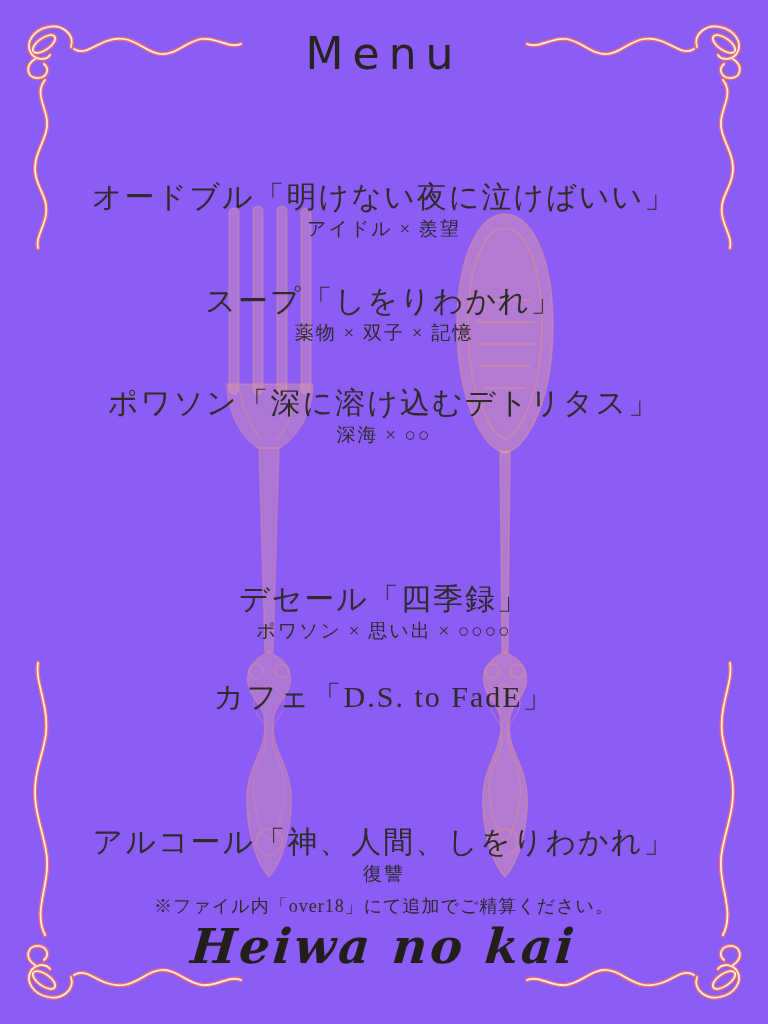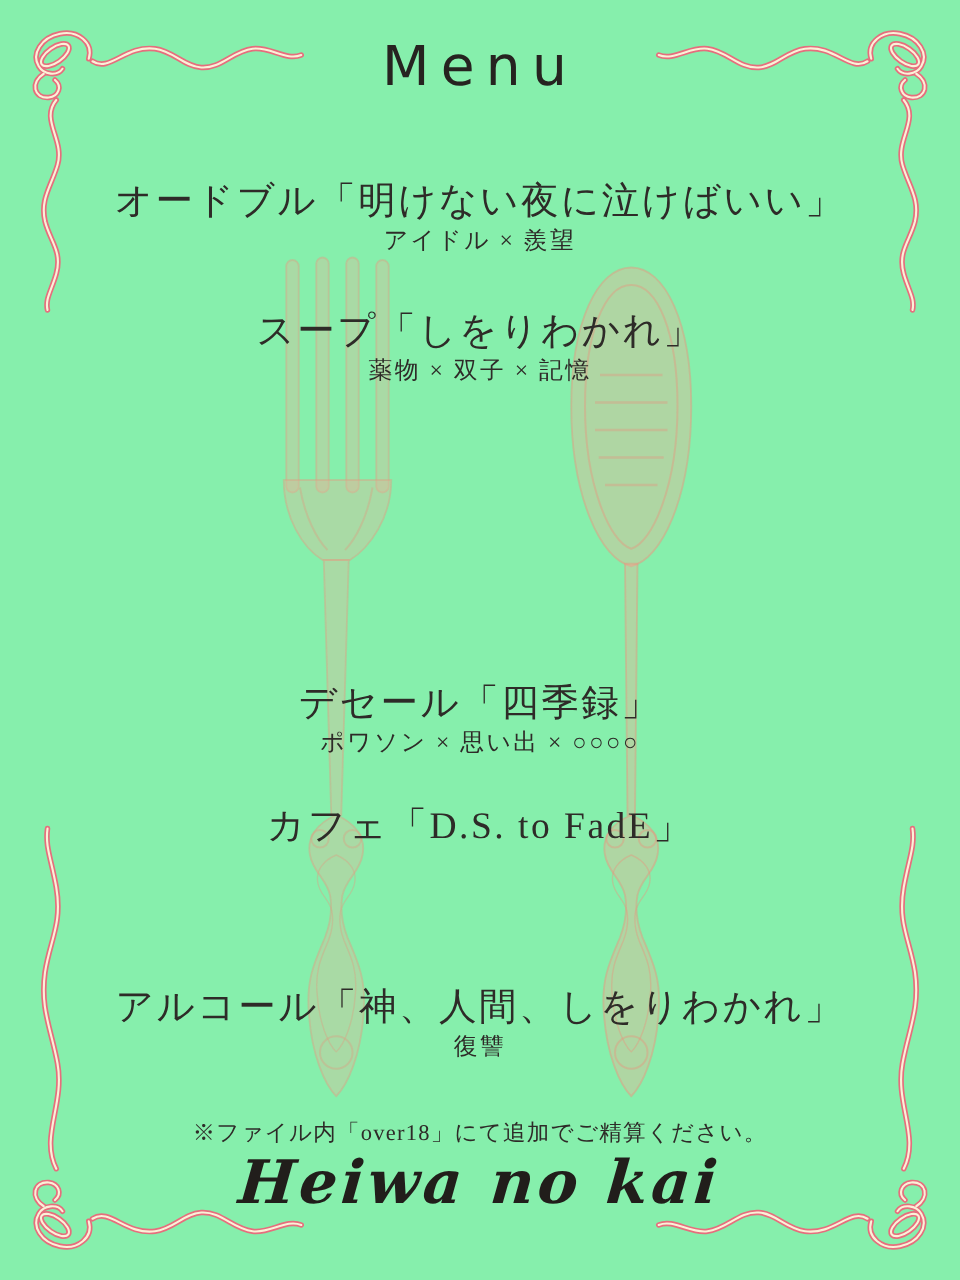--- a/index.html
+++ b/index.html
@@ -1,39 +1,39 @@
 <!DOCTYPE html>
 <html><head>
 <meta charset="utf-8">
 <style>
   html,body{margin:0;padding:0;}
   .page{
     position:relative;
     width:768px;height:1024px;
-    background:#86efac;
+    background:#8b5cf6;
     overflow:hidden;
     font-family:"Liberation Serif","DejaVu Serif",serif;
   }
   svg.deco{position:absolute;left:0;top:0;width:768px;height:1024px;}
   
   .pk{fill:none;stroke:#e66e7d;stroke-width:4.4;stroke-linecap:round;}
   .in{fill:none;stroke:#fbf1d8;stroke-width:1.7;stroke-linecap:round;}
   
   .cut{fill:#f2ad97;fill-opacity:.38;stroke:#e6977f;stroke-opacity:.45;stroke-width:1.5;}
   .cut-in{fill:none;stroke:#e6977f;stroke-opacity:.42;stroke-width:1.6;}
   .cut-line{fill:none;stroke:#e6977f;stroke-opacity:.38;stroke-width:2;}
 
   .abs{position:absolute;left:0;width:100%;text-align:center;}
   .title-menu{
     top:28px;
     font-family:"DejaVu Sans","Liberation Sans",sans-serif;
     font-size:44px;letter-spacing:9px;color:#262320;
   }
   .item{color:#2e2b28;}
-  .course{font-size:30px;line-height:38px;letter-spacing:2px;}
+  .course{font-size:30px;line-height:38px;letter-spacing:2px;margin-top:36px;}
   .tags{font-size:19px;line-height:26px;letter-spacing:2px;}
   .note{top:862px;font-size:18px;line-height:26px;letter-spacing:1px;color:#2e2b28;margin-top:31px;}
   .footer-script{
     top:918px;
     font-family:"DejaVu Serif","Liberation Serif",serif;
     font-style:italic;font-weight:700;
     font-size:48px;letter-spacing:3px;color:#211e1b;
     transform:skewX(-5deg);
   }
 </style>
@@ -122,20 +122,24 @@
   <div class="abs title-menu">Menu</div>
 
   <div class="abs item" style="top:142px">
     <div class="course">オードブル「明けない夜に泣けばいい」</div>
     <div class="tags">アイドル × 羨望</div>
   </div>
   <div class="abs item" style="top:246px">
     <div class="course">スープ「しをりわかれ」</div>
     <div class="tags">薬物 × 双子 × 記憶</div>
   </div>
+  <div class="abs item" style="top:348px">
+    <div class="course">ポワソン「深に溶け込むデトリタス」</div>
+    <div class="tags">深海 × ○○</div>
+  </div>
   <div class="abs item" style="top:544px">
     <div class="course">デセール「四季録」</div>
     <div class="tags">ポワソン × 思い出 × ○○○○</div>
   </div>
   <div class="abs item" style="top:642px">
     <div class="course">カフェ「D.S. to FadE」</div>
   </div>
   <div class="abs item" style="top:787px">
     <div class="course">アルコール「神、人間、しをりわかれ」</div>
     <div class="tags">復讐</div>

